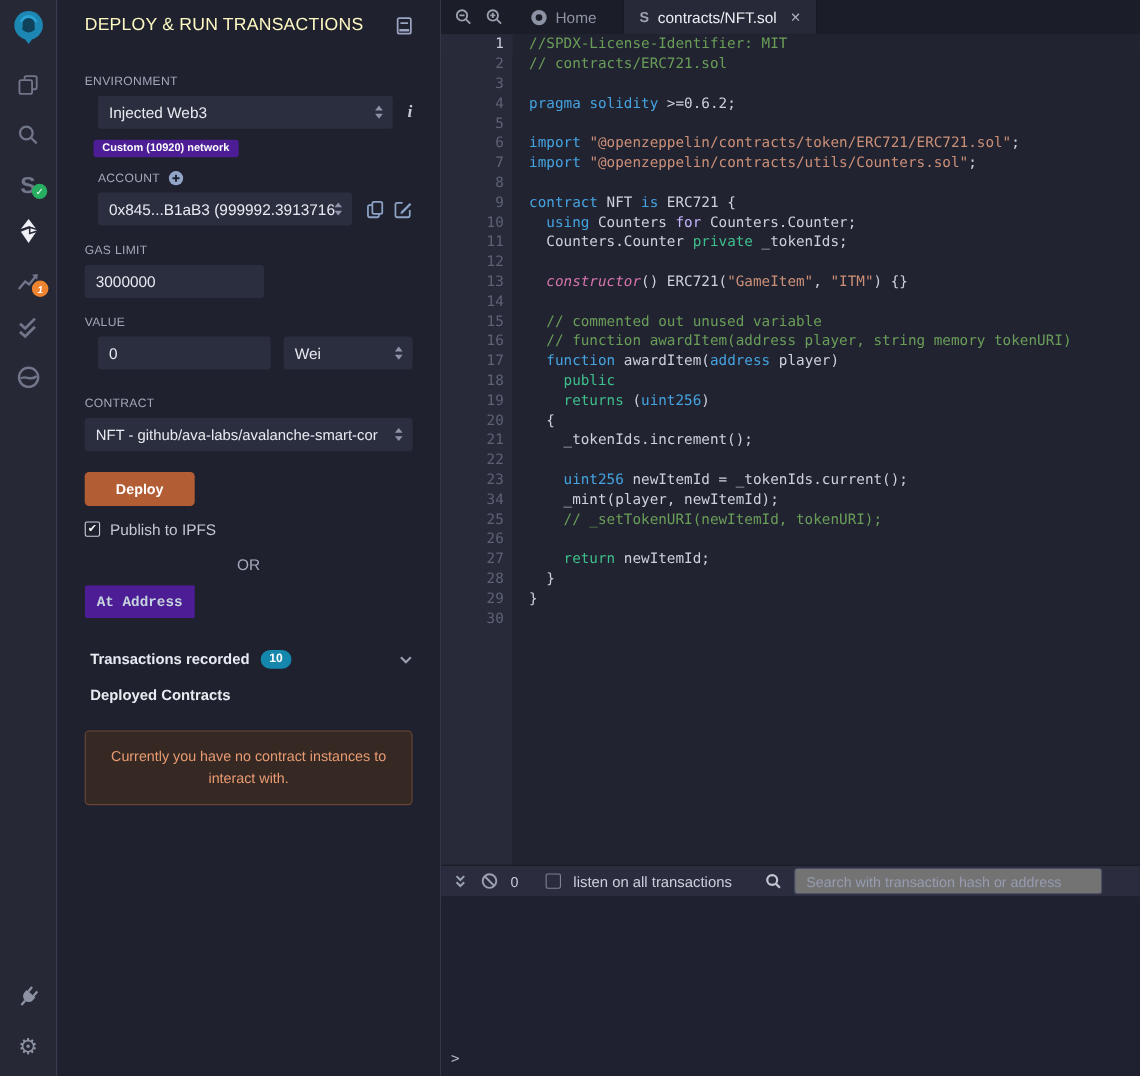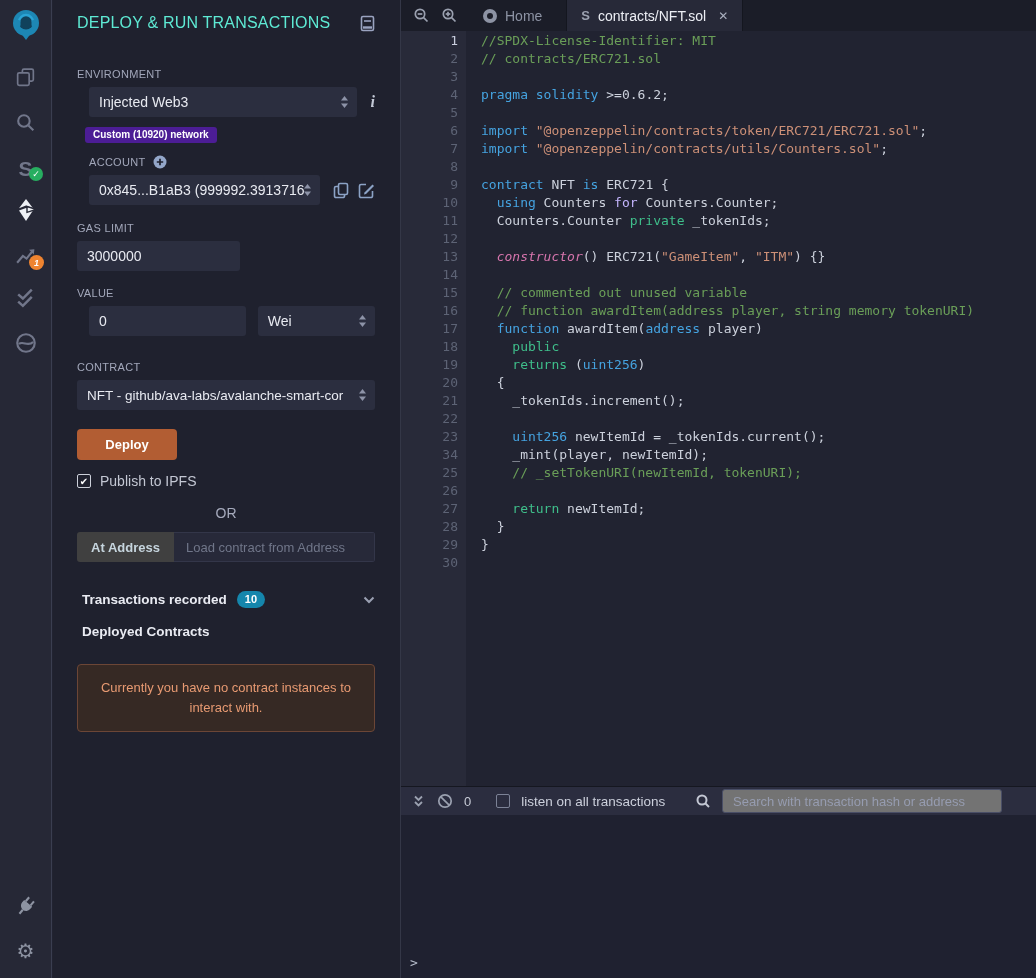--- a/index.html
+++ b/index.html
@@ -16,21 +16,21 @@
                 justify-content:center; }
   .badge-green { width:14px; height:14px; background:#27ae60; color:#fff; font-size:9px;
                  right:8px; top:14px; }
   .badge-orange { width:15px; height:15px; background:#ef8430; color:#fff; font-size:9px;
                   font-weight:bold; font-style:italic; right:7px; top:13px; }
 
   
   .panel { position:absolute; left:53px; top:0; bottom:0; width:347px; background:#1f212e;
            padding:14px 25px 0 24px; }
   .ptitle-row { display:flex; justify-content:space-between; align-items:flex-start; }
-  .ptitle { font-size:16px; font-weight:500; color:#5eead4; letter-spacing:.2px; }
+  .ptitle { font-size:16px; font-weight:500; color:#fef9c3; letter-spacing:.2px; }
   .book-ic { color:#9aa3c0; margin-top:1px; cursor:pointer; }
 
   .lbl { font-size:11px; color:#a2a7ba; letter-spacing:.3px; margin-bottom:7px; }
   .sel, .inp { position:relative; height:30px; background:#2b2e3f; border-radius:3px;
                color:#e8eaf1; font-size:14px; display:flex; align-items:center;
                padding:0 22px 0 10px; overflow:hidden; white-space:nowrap; cursor:pointer; }
   .inp { padding-right:10px; cursor:text; }
   .stepper { position:absolute; right:8px; top:8px; }
   .row { display:flex; align-items:center;padding-left:12px; }
 
@@ -45,22 +45,22 @@
   .chk-row { margin-top:13px; display:flex; align-items:center; gap:9px; cursor:pointer; }
   .chk { width:14px; height:14px; border:1px solid #ccd0da; border-radius:2px; display:flex;
          align-items:center; justify-content:center; color:#fff; font-size:10px; }
   .chk.empty { border-color:#7c8296; color:transparent; }
   .chk-lbl { font-size:14px; color:#c3c7d3; }
 
   .or { margin-top:16px; text-align:center; width:298px; color:#a6abbd; font-size:14px; }
 
   .ataddr-row { margin-top:11px; display:flex; width:298px; height:30px; border-radius:3px;
                 overflow:hidden; }
-  .ataddr-btn { width:100px; background:#404040; border:none; color:#c6d5de; font-size:13px;
-                font-weight:bold; font-family:Liberation Sans, sans-serif; cursor:pointer; }
+  .ataddr-btn { width:100px; background:#4c1d95; border:none; color:#c6d5de; font-size:13px;
+                font-weight:bold; font-family:Liberation Mono, monospace; cursor:pointer; }
   .ataddr-inp { flex:1; background:#272939; border:1px solid #333649; border-left:none;
                 color:#e8eaf1; font-size:13px; padding:0 12px; font-family:inherit; outline:none; }
   .ataddr-inp::placeholder { color:#707689; }
 
   .tx-row { margin-top:29px; padding-left:5px; display:flex; align-items:center; width:298px;
             cursor:pointer; }
   .tx-lbl { font-size:13.5px; font-weight:bold; color:#e9ebf2; }
   .tx-badge { margin-left:10px; background:#1586ac; color:#fff; font-size:11px; font-weight:bold;
               padding:2px 8px 3px; border-radius:9px; }
   .tx-chev { margin-left:auto; color:#9aa0b2; }
@@ -284,21 +284,20 @@
 
   <div class="chk-row">
     <span class="chk">✔</span>
     <span class="chk-lbl">Publish to IPFS</span>
   </div>
 
   <div class="or">OR</div>
 
   <div class="ataddr-row">
     <button class="ataddr-btn">At Address</button>
-    <input class="ataddr-inp" placeholder="Load contract from Address" style="">
   </div>
 
   <div class="tx-row">
     <span class="tx-lbl">Transactions recorded</span>
     <span class="tx-badge">10</span>
     <svg class="tx-chev" width="12" height="8" viewBox="0 0 12 8" fill="none" stroke="currentColor" stroke-width="2">
       <polyline points="1.5,1.5 6,6 10.5,1.5"></polyline>
     </svg>
   </div>
 

